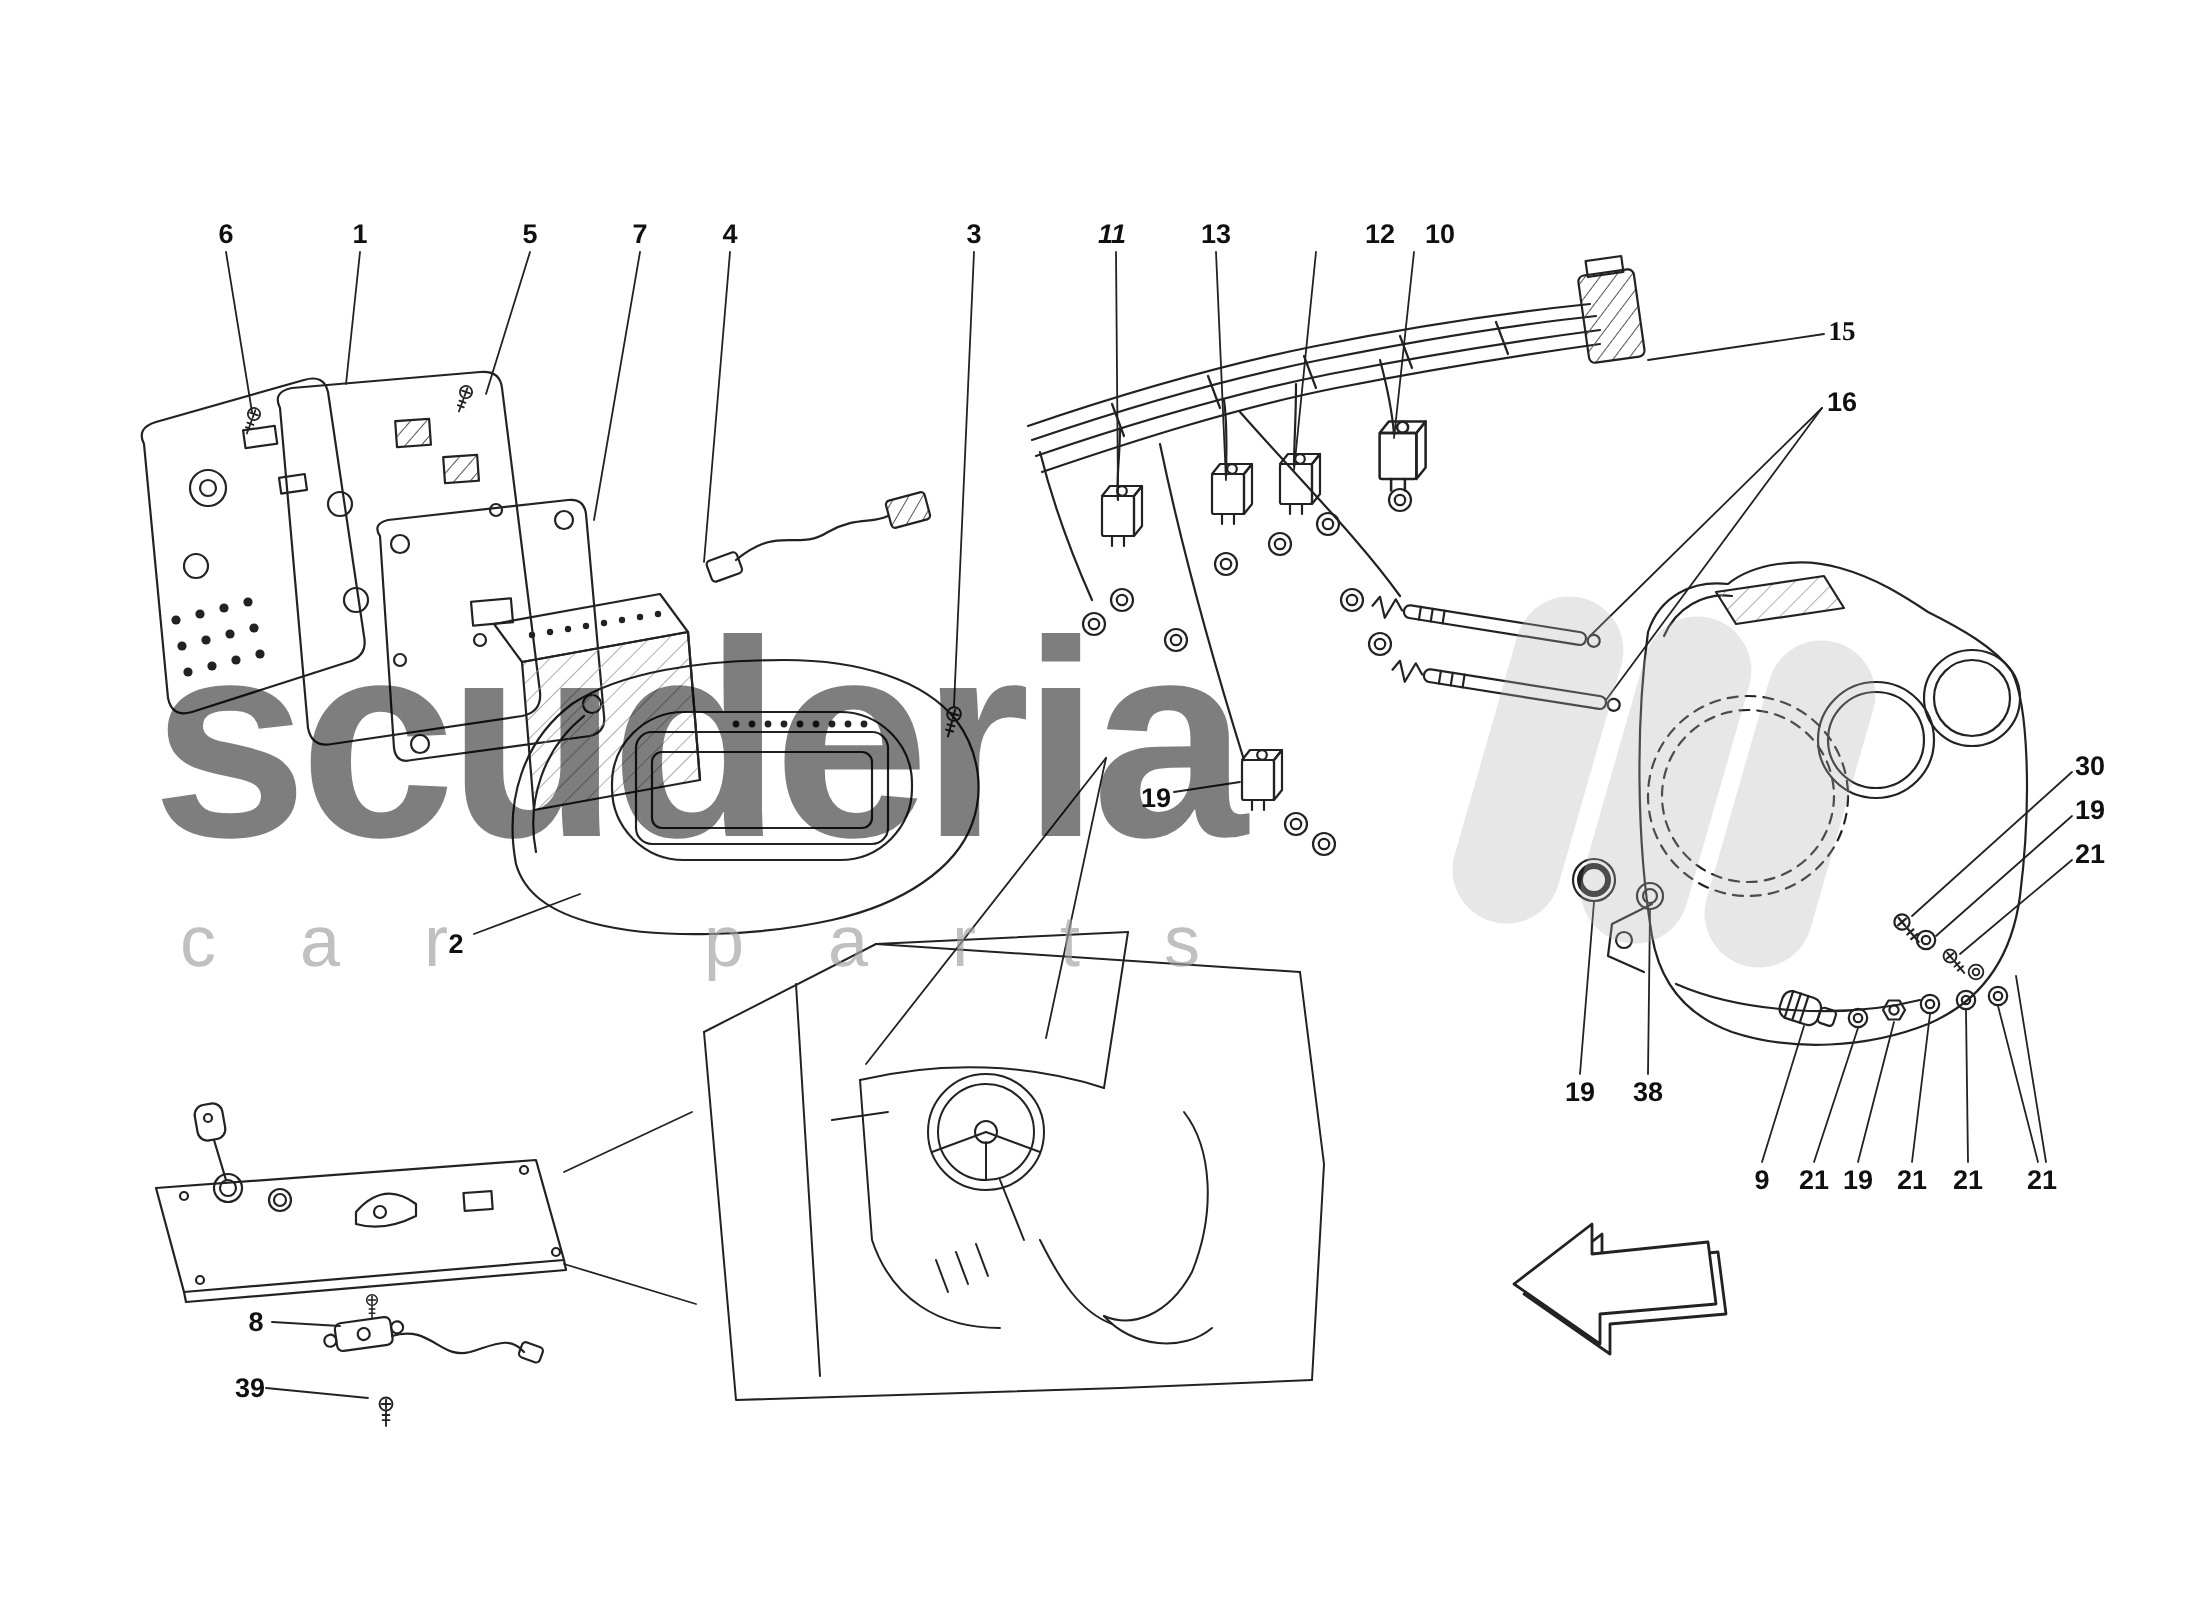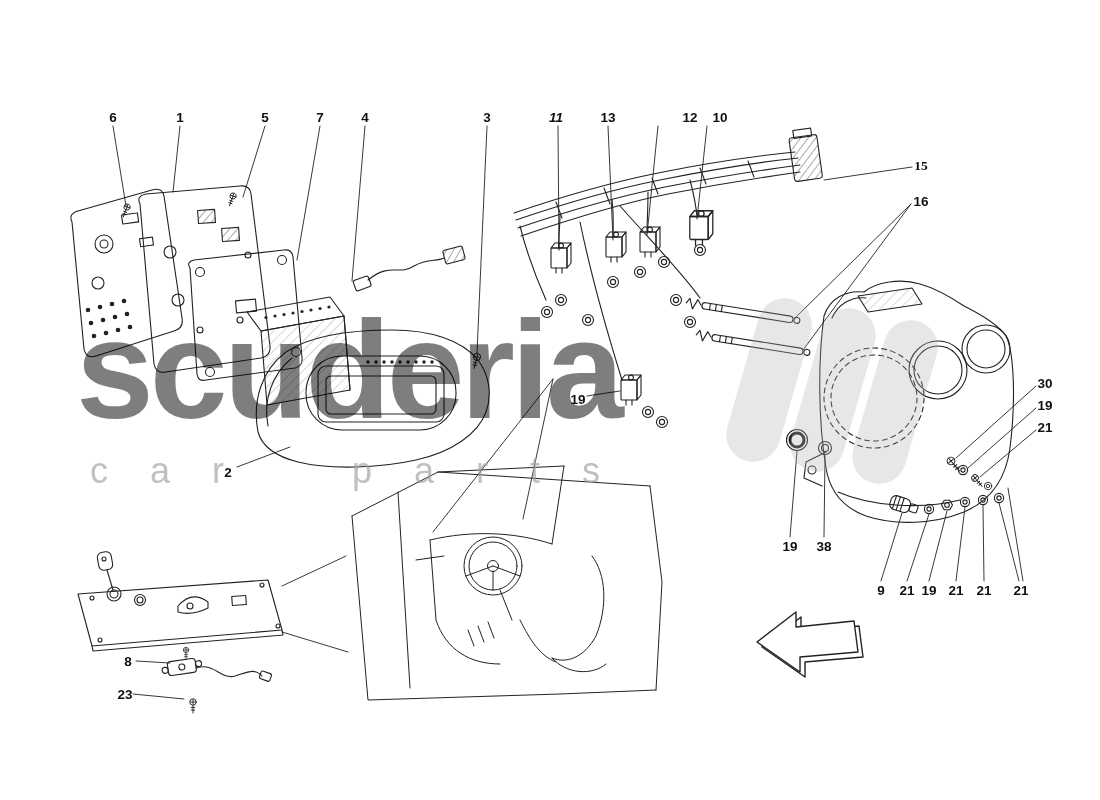--- a/index.html
+++ b/index.html
@@ -372,16 +372,16 @@
       <div class="callout" style="left: 228px; top: 472px;">2</div>
       <div class="callout" style="left: 790px; top: 546px;">19</div>
       <div class="callout" style="left: 824px; top: 546px;">38</div>
       <div class="callout" style="left: 881px; top: 590px;">9</div>
       <div class="callout" style="left: 907px; top: 590px;">21</div>
       <div class="callout" style="left: 929px; top: 590px;">19</div>
       <div class="callout" style="left: 956px; top: 590px;">21</div>
       <div class="callout" style="left: 984px; top: 590px;">21</div>
       <div class="callout" style="left: 1021px; top: 590px;">21</div>
       <div class="callout" style="left: 128px; top: 661px;">8</div>
-      <div class="callout" style="left: 125px; top: 694px;">23</div>
+      <div class="callout" style="left: 125px; top: 694px;">39</div>
     </div>
 
 </div>
 
 </body></html>

